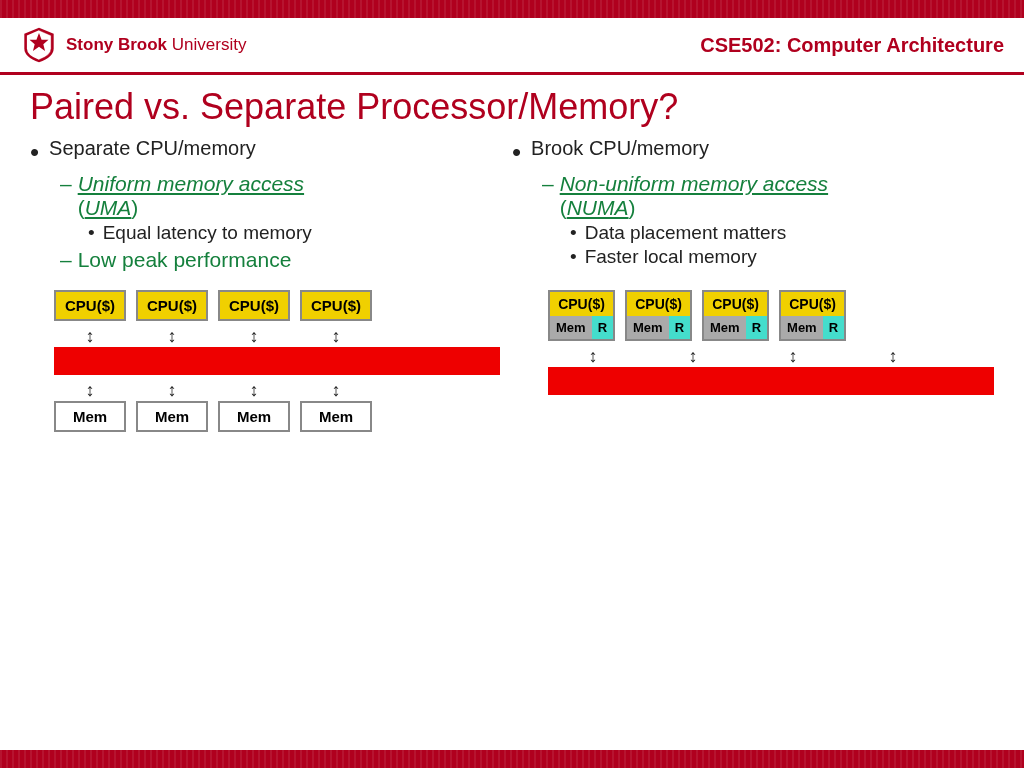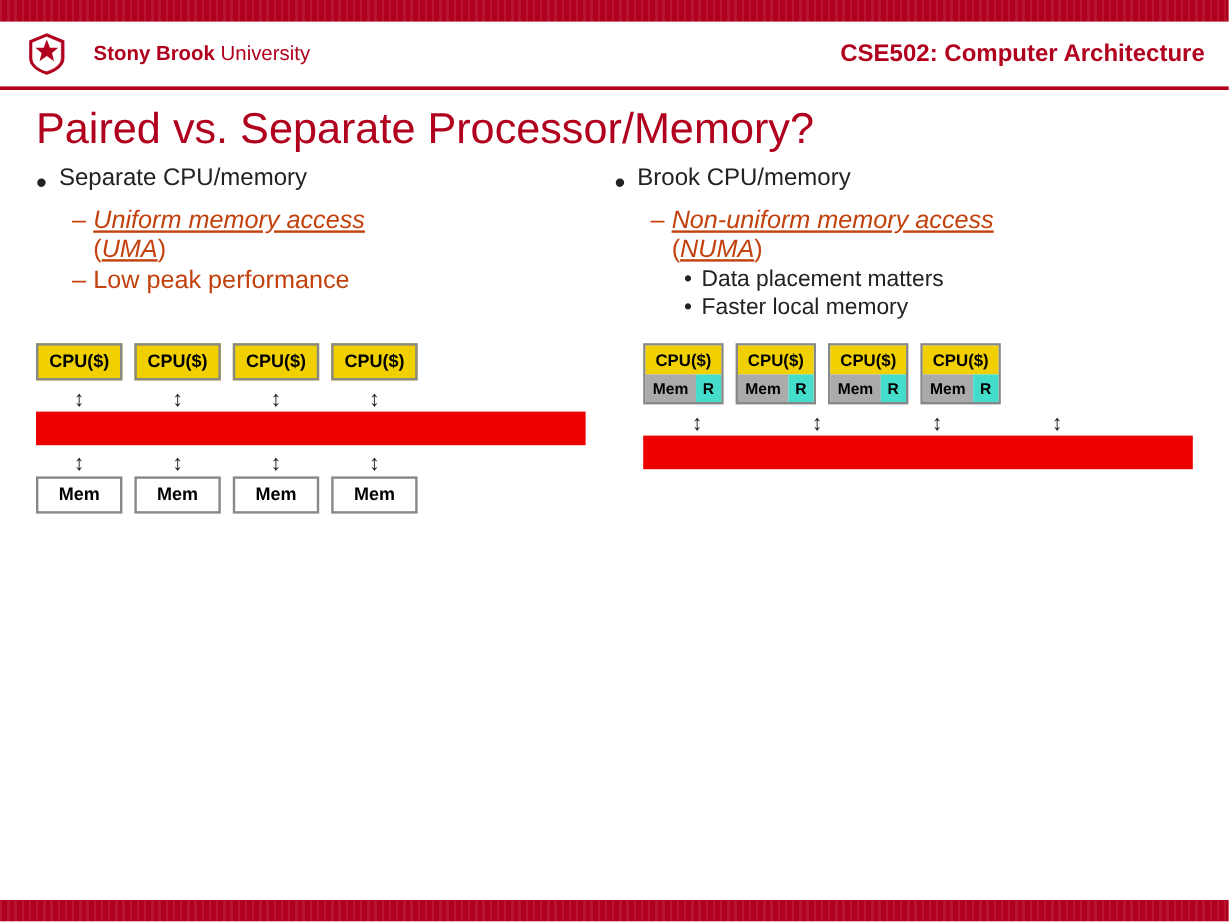--- a/index.html
+++ b/index.html
@@ -28,21 +28,21 @@
     .header {
       display: flex;
       align-items: center;
       justify-content: space-between;
       padding: 8px 20px;
       border-bottom: 3px solid #b0001e;
     }
     .logo-area {
       display: flex;
       align-items: center;
-      gap: 20px;
+      gap: 8px;
     }
     .logo-shield {
       width: 38px;
       height: 38px;
     }
     .logo-text {
       font-size: 17px;
       color: #b0001e;
     }
     .logo-text span {
@@ -92,21 +92,21 @@
       flex-shrink: 0;
     }
 
     .sub-list {
       padding-left: 30px;
       margin-bottom: 4px;
     }
 
     .dash-item {
       font-size: 21px;
-      color: #c2410c;
+      color: #15803d;
       display: flex;
       align-items: flex-start;
       gap: 6px;
       margin-bottom: 2px;
     }
     .dash-item::before {
       content: "–";
       flex-shrink: 0;
     }
 
@@ -135,20 +135,21 @@
     .dot-item::before {
       content: "•";
       flex-shrink: 0;
     }
 
     
     .diagrams {
       display: flex;
       padding: 14px 30px 0 30px;
       gap: 48px;
+      margin-left: 24px;
     }
 
     .diagram-section {
       flex: 1;
     }
 
     .cpu-row {
       display: flex;
       gap: 10px;
       margin-bottom: 6px;
@@ -286,20 +287,25 @@
       <span>Separate CPU/memory</span>
     </div>
     <div class="sub-list">
       <div class="dash-item">
         <div class="item-text">
           <span class="underline-italic">Uniform memory access</span>
           <br>
           <span>(<span class="underline-italic">UMA</span>)</span>
         </div>
       </div>
+      <div class="sub-sub-list">
+        <div class="dot-item">
+          <span>Equal latency to memory</span>
+        </div>
+      </div>
       <div class="dash-item">
         <span>Low peak performance</span>
       </div>
     </div>
   </div>
 
   <div class="column">
     <div class="bullet-main">
       <span>Brook CPU/memory</span>
     </div>

